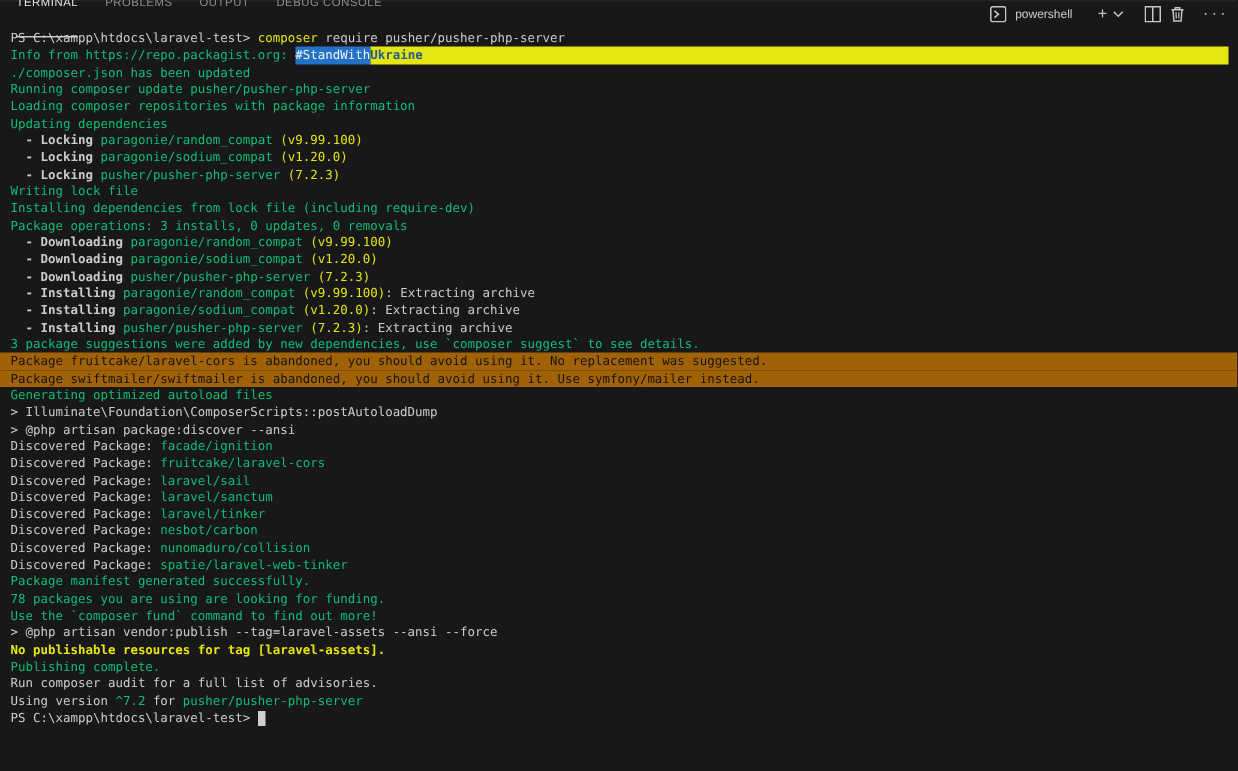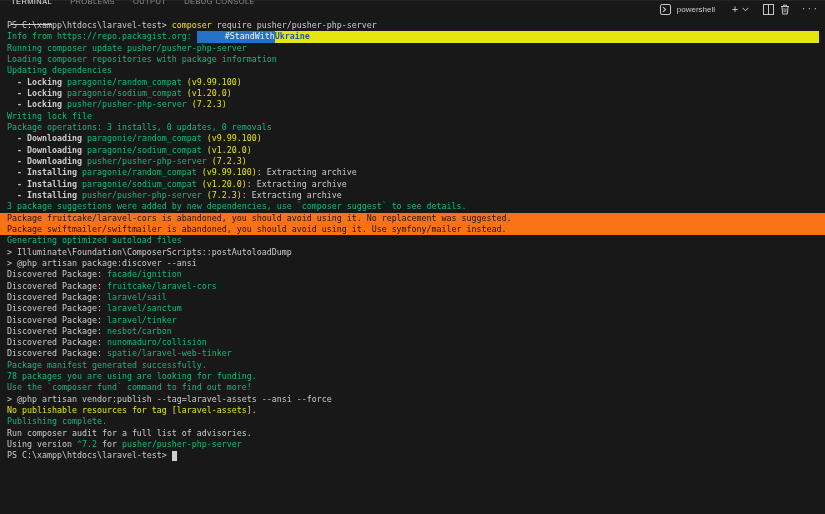--- a/index.html
+++ b/index.html
@@ -30,25 +30,25 @@
     padding:2px 6px 0 7px;
     font-family:"DejaVu Sans Mono","Liberation Mono",monospace;
     font-size:8.3px;
   }
   .tline{white-space:pre;height:11.33px;line-height:11.4px;display:flex;align-items:center;}
   .tline span{white-space:pre;}
   .seg-d{color:#cccccc;}
   .seg-b{color:#cccccc;font-weight:bold;}
   .seg-g{color:#0dbc79;}
   .seg-y{color:#e5e510;}
-  .seg-yb{color:#e5e510;font-weight:normal;}
-  .seg-wB{color:#f2f2f2;background:#2472c8;padding-left:28px;}
+  .seg-yb{color:#e5e510;font-weight:bold;}
+  .seg-wB{color:#f2f2f2;background:#2472c8;}
   .seg-uY{color:#235a97;background:#e5e510;font-weight:bold;}
   .seg-k{color:#141414;}
-  .tline.bgY{background:#f97316;margin:0 -6px 0 -7px;padding:0 6px 0 7px;}
+  .tline.bgY{background:#a16207;margin:0 -6px 0 -7px;padding:0 6px 0 7px;}
   .filler{flex:1 1 auto;align-self:stretch;background:#e5e510;}
   .cursor{display:inline-block;width:5px;height:10px;background:#cfcfcf;}
 </style>
 </head>
 <body>
 
 <div class="panel-header">
   <div class="tab active">TERMINAL</div>
   <div class="tab">PROBLEMS</div>
   <div class="tab">OUTPUT</div>
@@ -90,27 +90,29 @@
     <span class="gap"></span>
     <span class="icon-btn">
         <span class="glyph" style="font-size:8px;letter-spacing:1px;">···</span>
       </span>
   </div>
 </div>
 
 <div class="terminal">
     <div class="tline"><span class="seg-d">PS C:\xampp\htdocs\laravel-test&gt; </span><span class="seg-y">composer</span><span class="seg-d"> require pusher/pusher-php-server</span></div>
     <div class="tline"><span class="seg-g">Info from https://repo.packagist.org: </span><span class="seg-wB">#StandWith</span><span class="seg-uY">Ukraine</span><span class="filler"></span></div>
+    <div class="tline"><span class="seg-g">./composer.json has been updated</span></div>
     <div class="tline"><span class="seg-g">Running composer update pusher/pusher-php-server</span></div>
     <div class="tline"><span class="seg-g">Loading composer repositories with package information</span></div>
     <div class="tline"><span class="seg-g">Updating dependencies</span></div>
     <div class="tline"><span class="seg-b">  - Locking </span><span class="seg-g">paragonie/random_compat</span><span class="seg-d"> </span><span class="seg-y">(v9.99.100)</span></div>
     <div class="tline"><span class="seg-b">  - Locking </span><span class="seg-g">paragonie/sodium_compat</span><span class="seg-d"> </span><span class="seg-y">(v1.20.0)</span></div>
     <div class="tline"><span class="seg-b">  - Locking </span><span class="seg-g">pusher/pusher-php-server</span><span class="seg-d"> </span><span class="seg-y">(7.2.3)</span></div>
     <div class="tline"><span class="seg-g">Writing lock file</span></div>
+    <div class="tline"><span class="seg-g">Installing dependencies from lock file (including require-dev)</span></div>
     <div class="tline"><span class="seg-g">Package operations: 3 installs, 0 updates, 0 removals</span></div>
     <div class="tline"><span class="seg-b">  - Downloading </span><span class="seg-g">paragonie/random_compat</span><span class="seg-d"> </span><span class="seg-y">(v9.99.100)</span></div>
     <div class="tline"><span class="seg-b">  - Downloading </span><span class="seg-g">paragonie/sodium_compat</span><span class="seg-d"> </span><span class="seg-y">(v1.20.0)</span></div>
     <div class="tline"><span class="seg-b">  - Downloading </span><span class="seg-g">pusher/pusher-php-server</span><span class="seg-d"> </span><span class="seg-y">(7.2.3)</span></div>
     <div class="tline"><span class="seg-b">  - Installing </span><span class="seg-g">paragonie/random_compat</span><span class="seg-d"> </span><span class="seg-y">(v9.99.100)</span><span class="seg-d">: Extracting archive</span></div>
     <div class="tline"><span class="seg-b">  - Installing </span><span class="seg-g">paragonie/sodium_compat</span><span class="seg-d"> </span><span class="seg-y">(v1.20.0)</span><span class="seg-d">: Extracting archive</span></div>
     <div class="tline"><span class="seg-b">  - Installing </span><span class="seg-g">pusher/pusher-php-server</span><span class="seg-d"> </span><span class="seg-y">(7.2.3)</span><span class="seg-d">: Extracting archive</span></div>
     <div class="tline"><span class="seg-g">3 package suggestions were added by new dependencies, use `composer suggest` to see details.</span></div>
     <div class="tline bgY"><span class="seg-k">Package fruitcake/laravel-cors is abandoned, you should avoid using it. No replacement was suggested.</span></div>
     <div class="tline bgY"><span class="seg-k">Package swiftmailer/swiftmailer is abandoned, you should avoid using it. Use symfony/mailer instead.</span></div>

